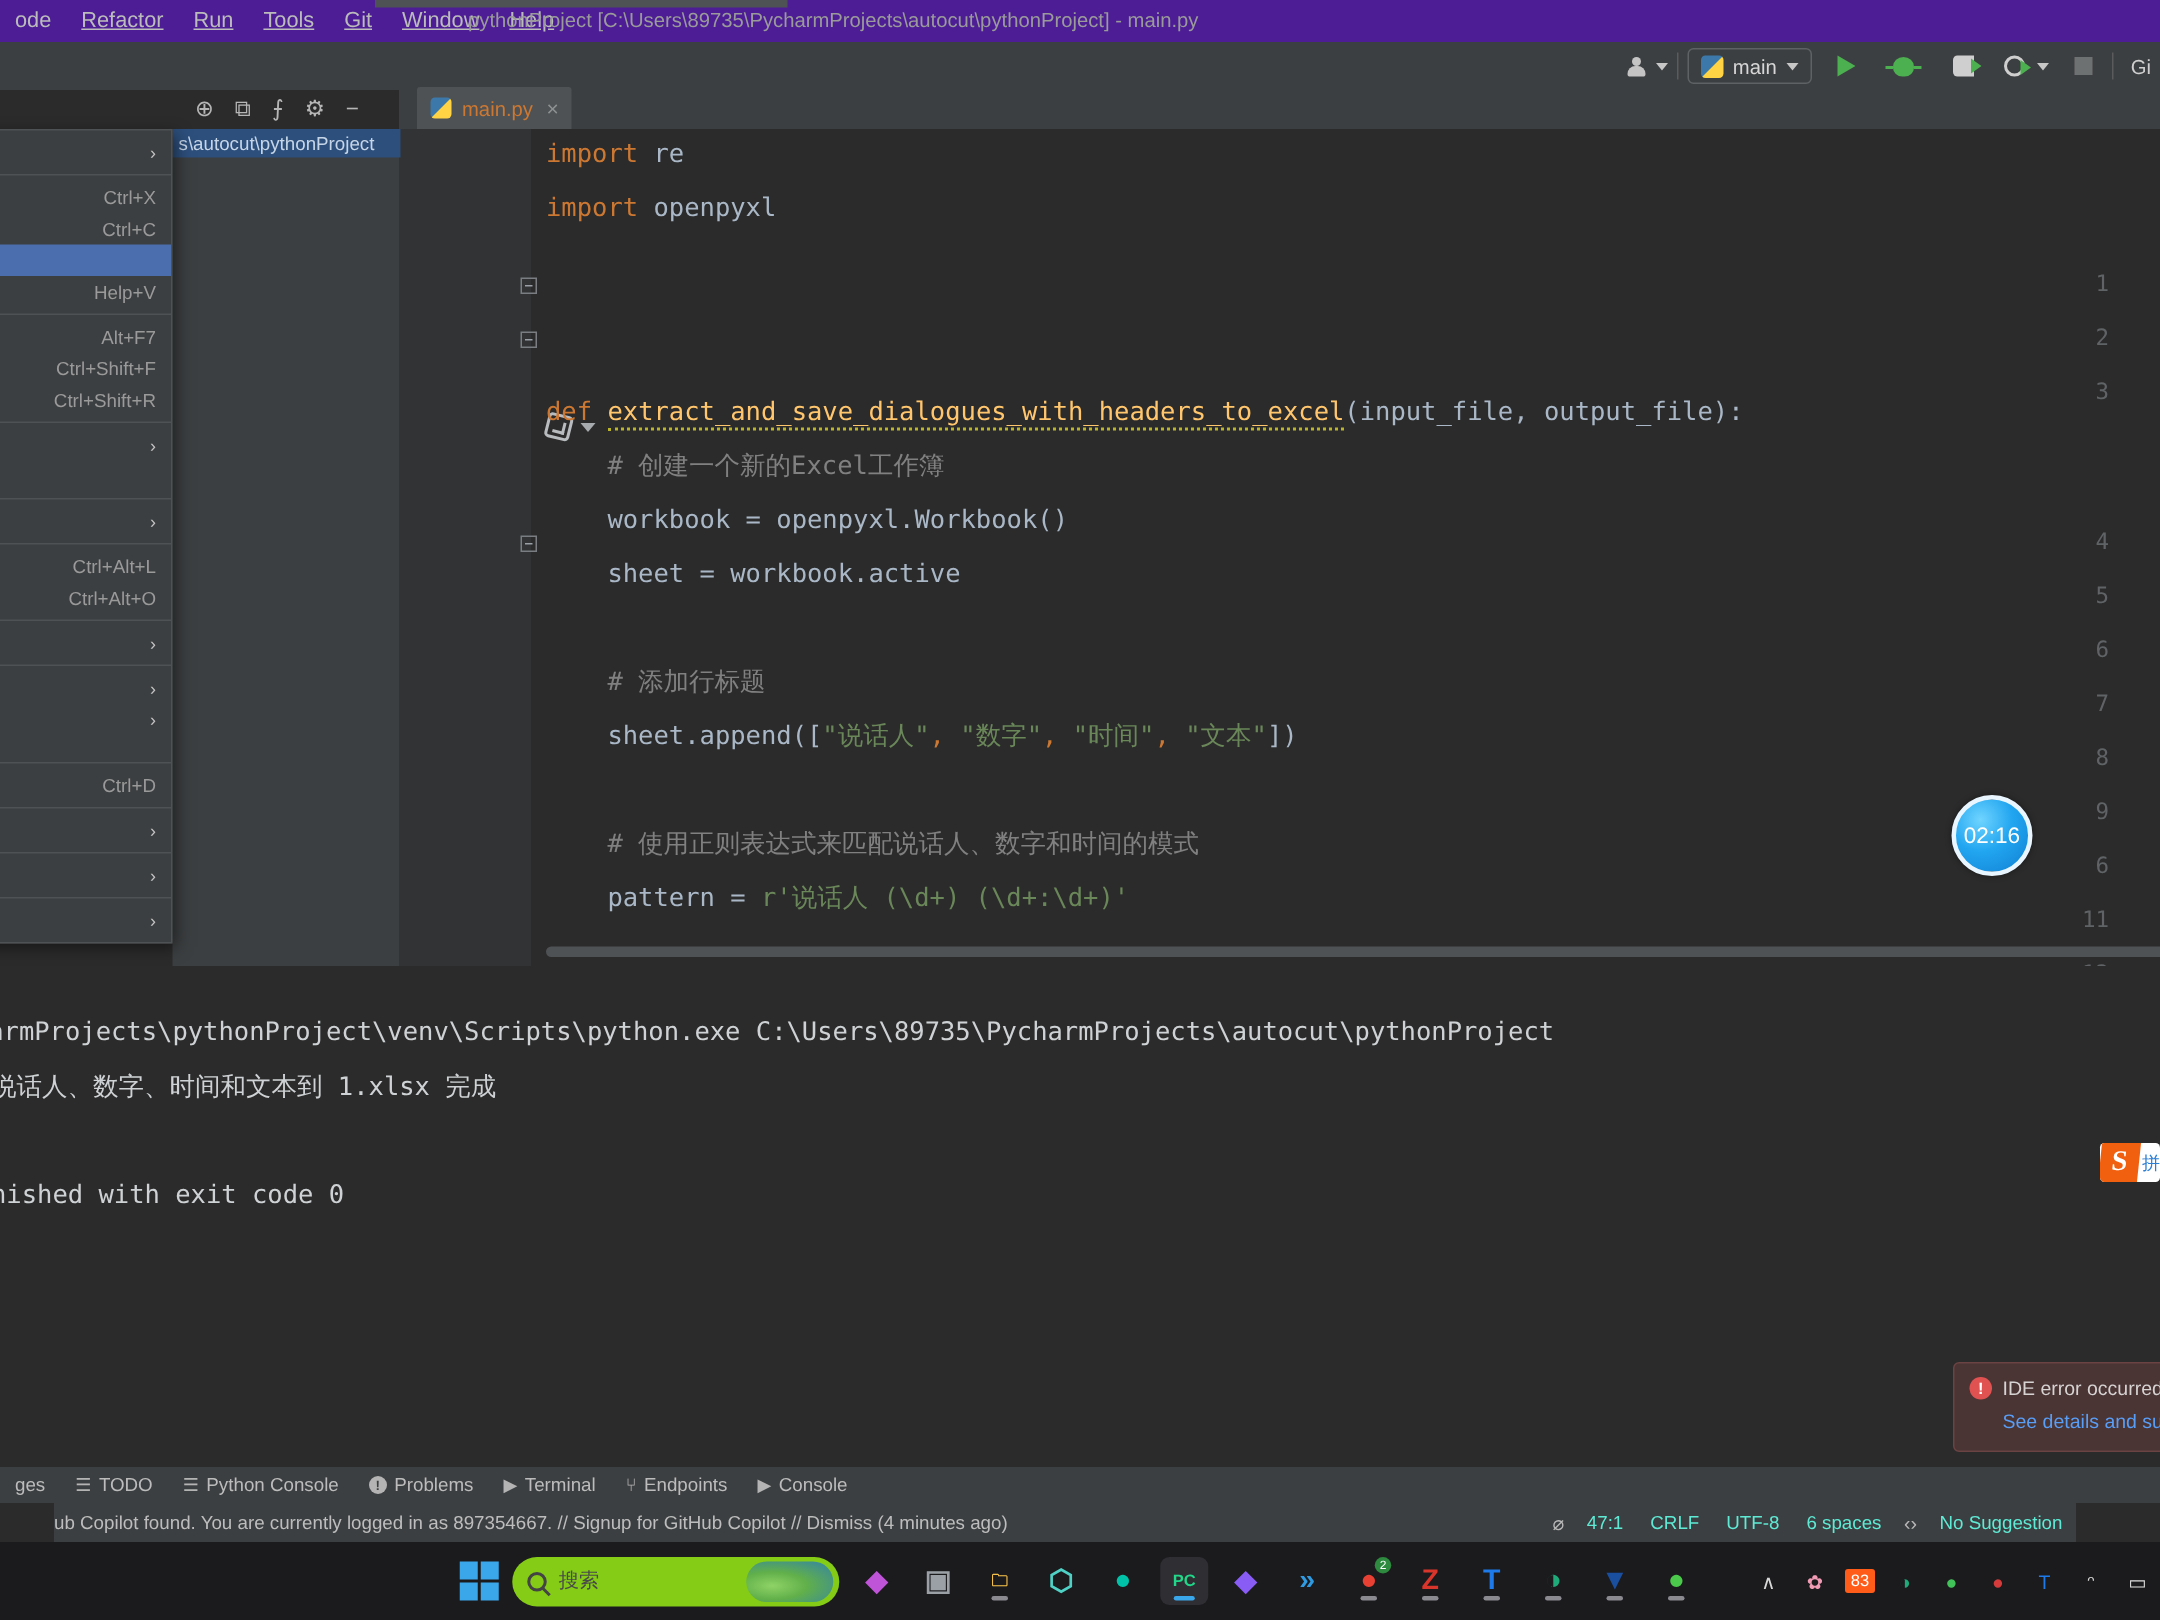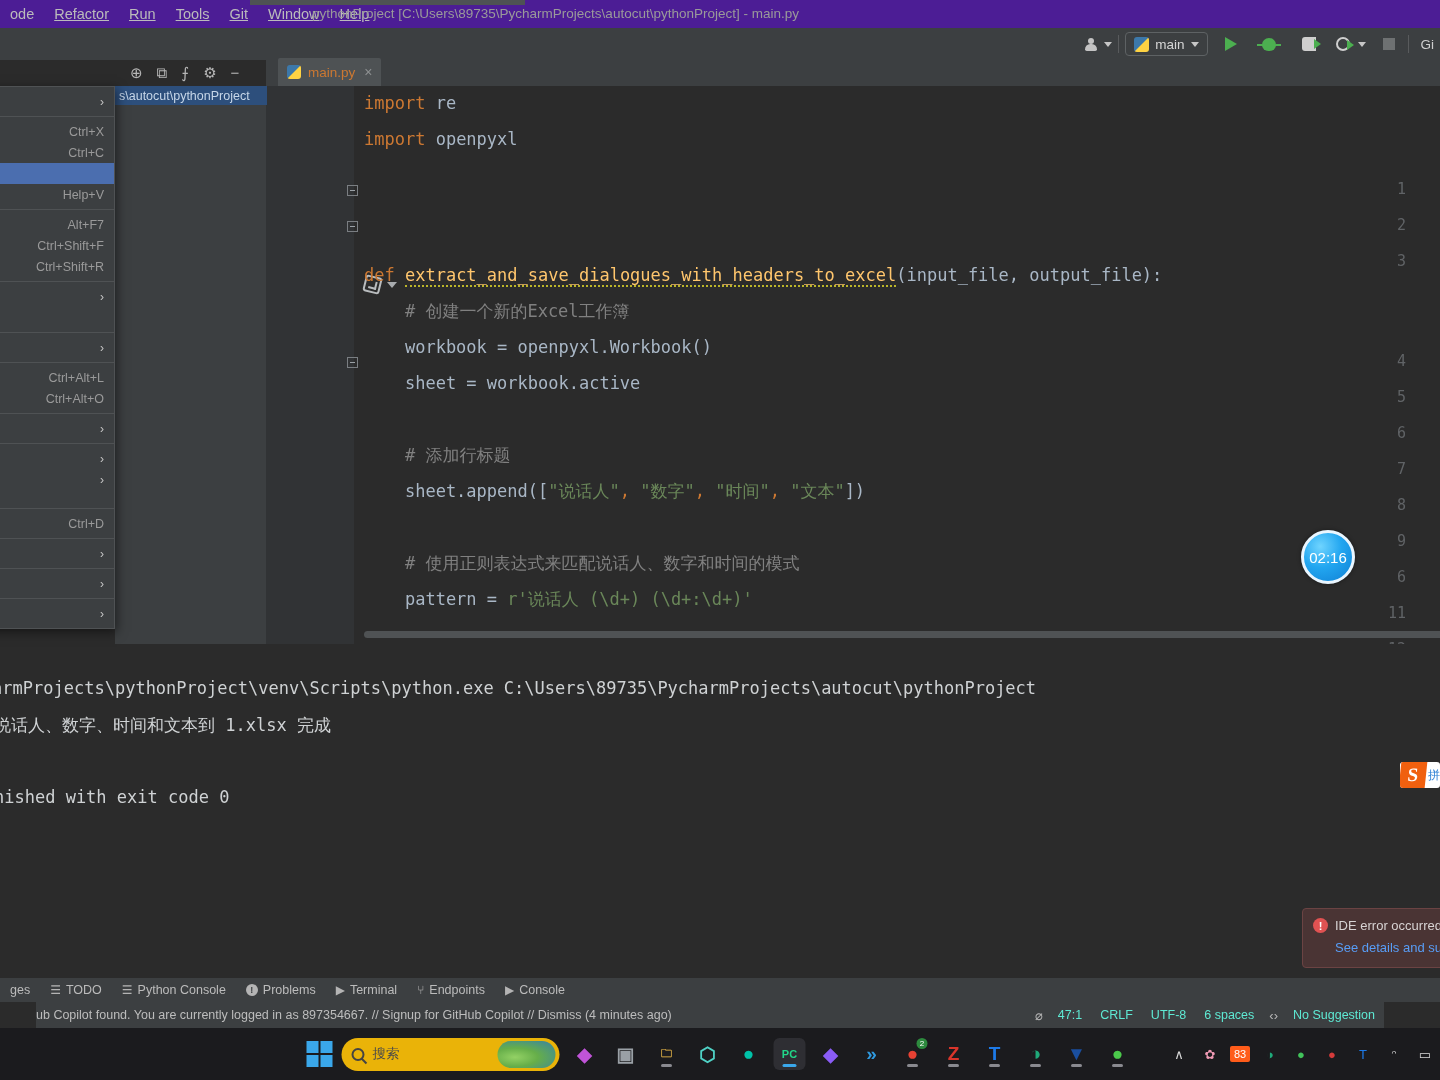--- a/index.html
+++ b/index.html
@@ -272,21 +272,21 @@
     position: absolute; left: 50%; transform: translateX(-50%); top: 0;
     height: 52px; display: flex; align-items: center; gap: 9px;
   }
   .win-logo {
     width: 26px; height: 26px;
     display: grid; grid-template-columns: 1fr 1fr; grid-template-rows: 1fr 1fr;
     gap: 2.5px;
   }
   .win-logo span { background: #3aa7ea; display:block; }
   .searchpill {
-    width: 218px; height: 33px; border-radius: 17px; background: #eab308;
+    width: 218px; height: 33px; border-radius: 17px; background: #84cc16;
     display: flex; align-items: center; padding: 0 10px; gap: 8px; position: relative;
   }
   .search-mag {
     width: 13px; height: 13px; border: 2px solid #444; border-radius: 50%;
     position: relative; flex: 0 0 auto;
   }
   .search-mag::after {
     content:""; position:absolute; right:-5px; bottom:-3px; width:7px; height:2px;
     background:#444; transform: rotate(45deg);
   }

